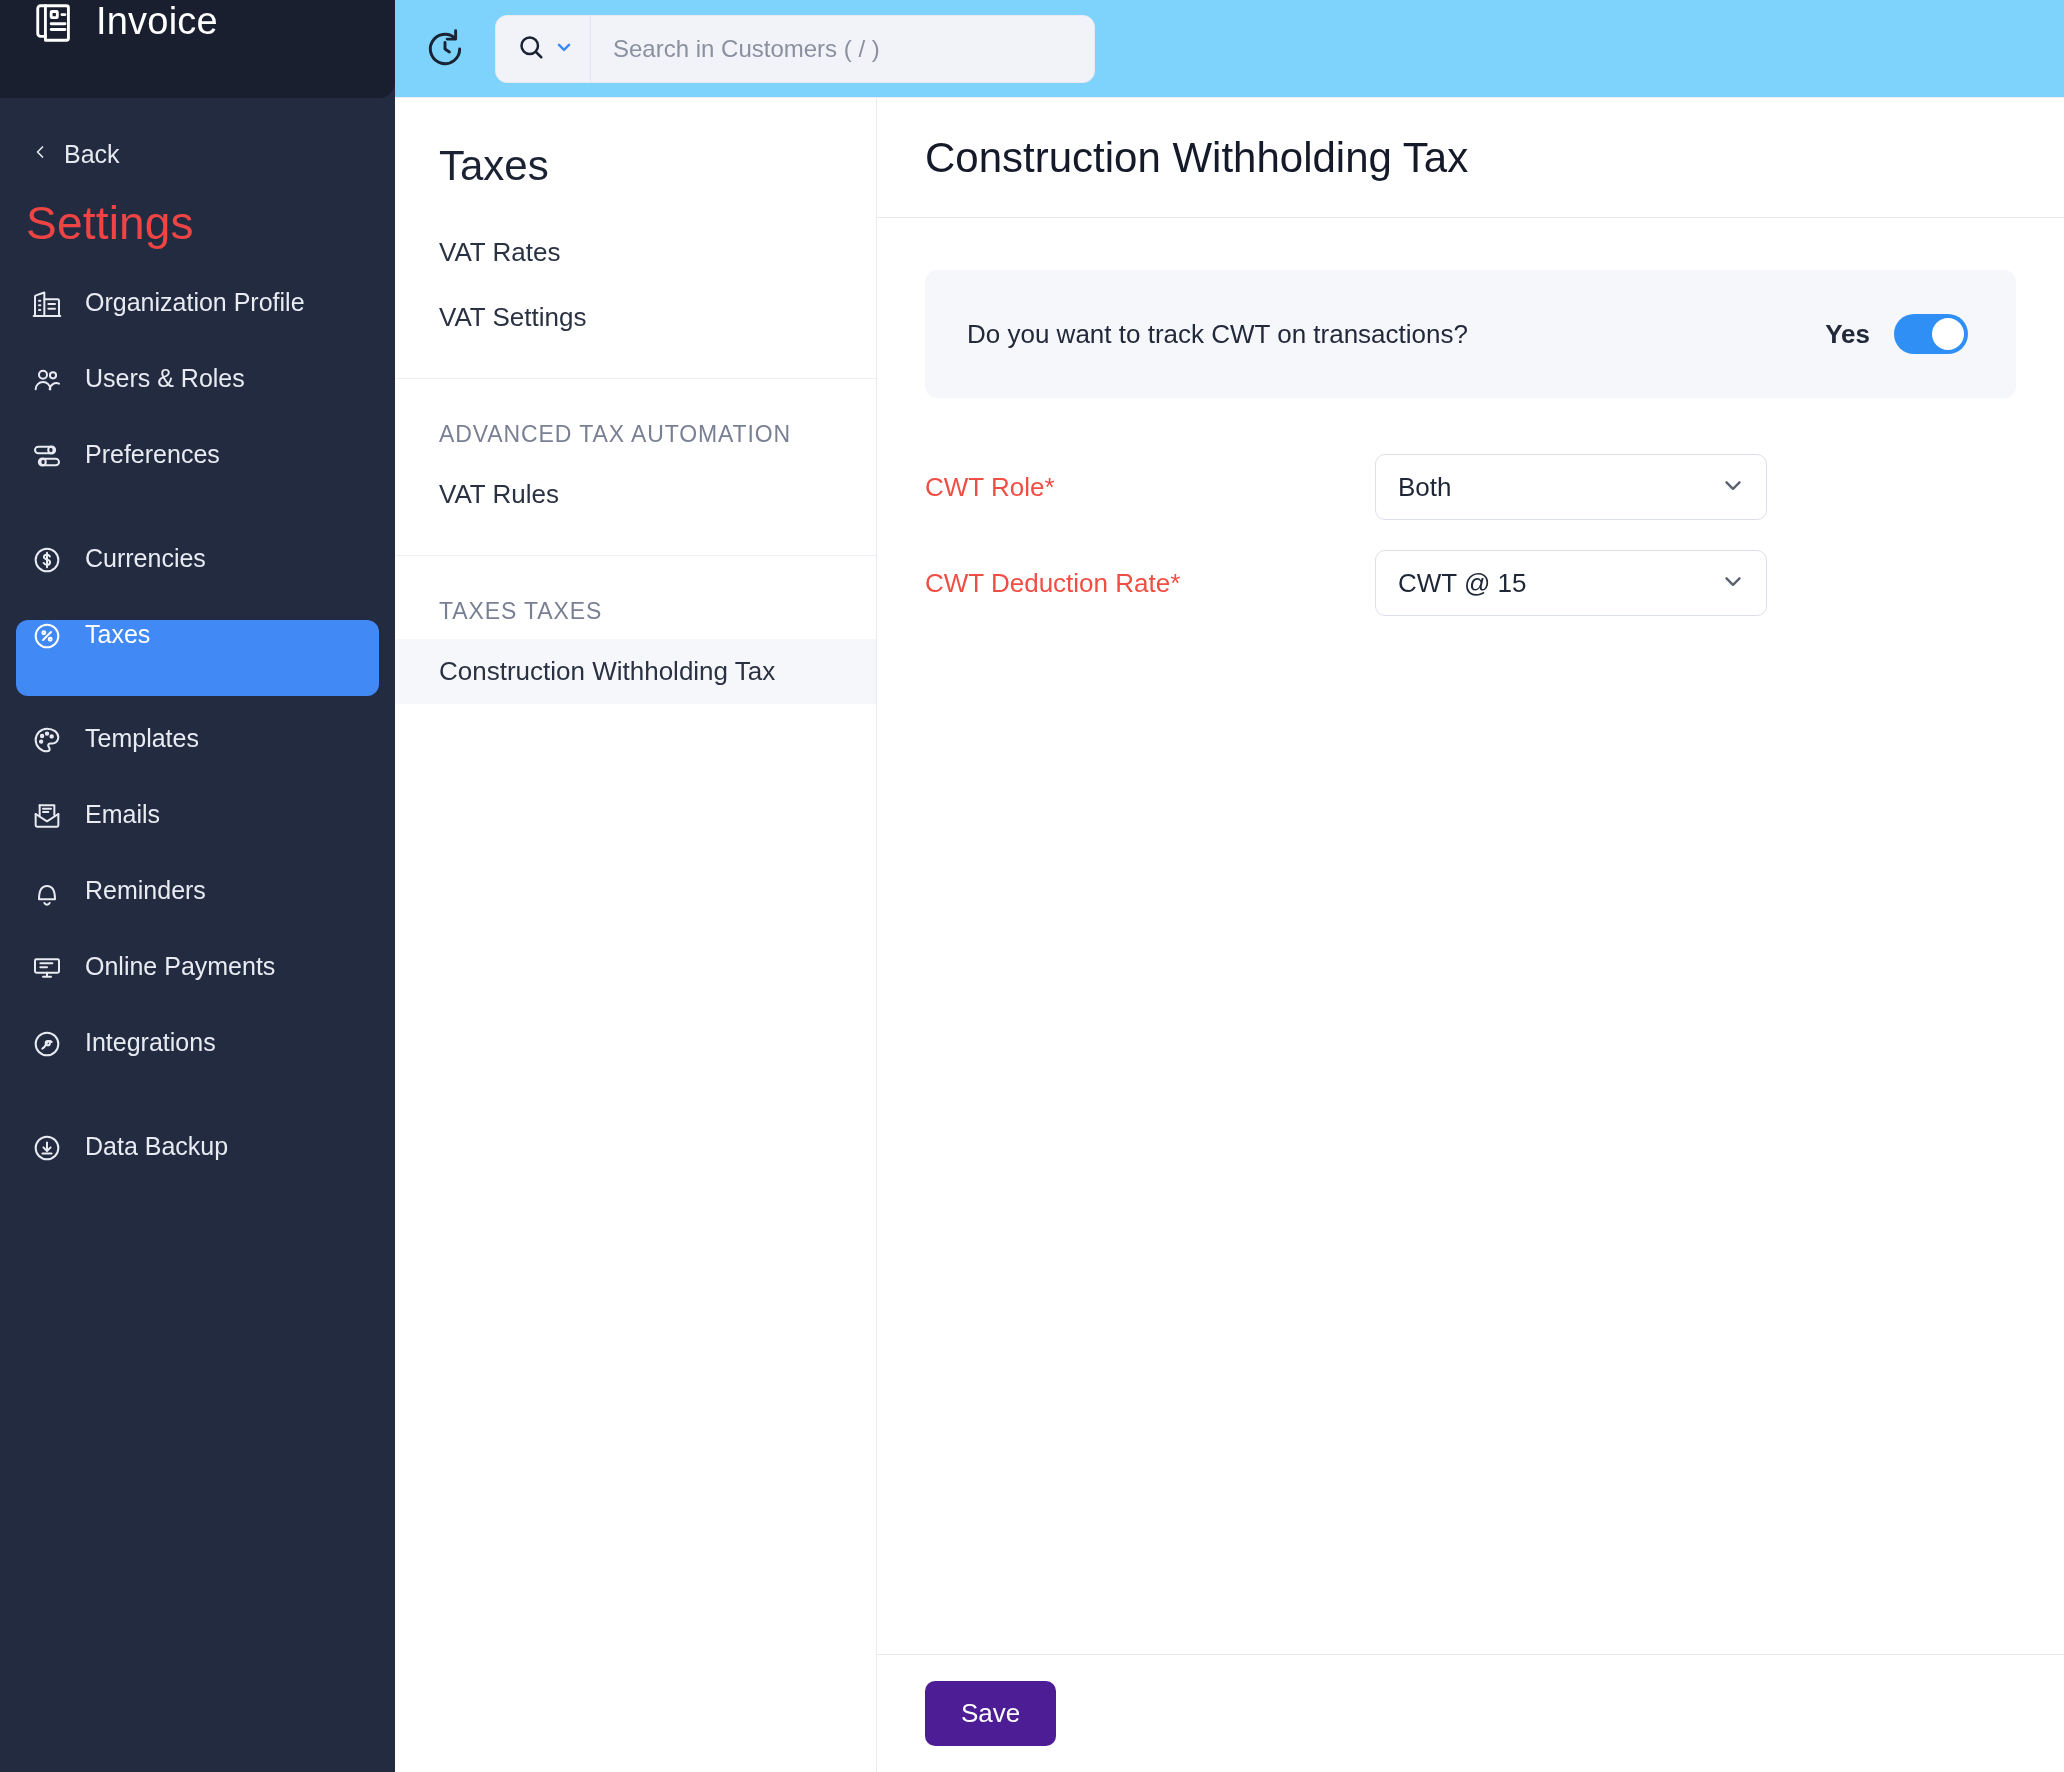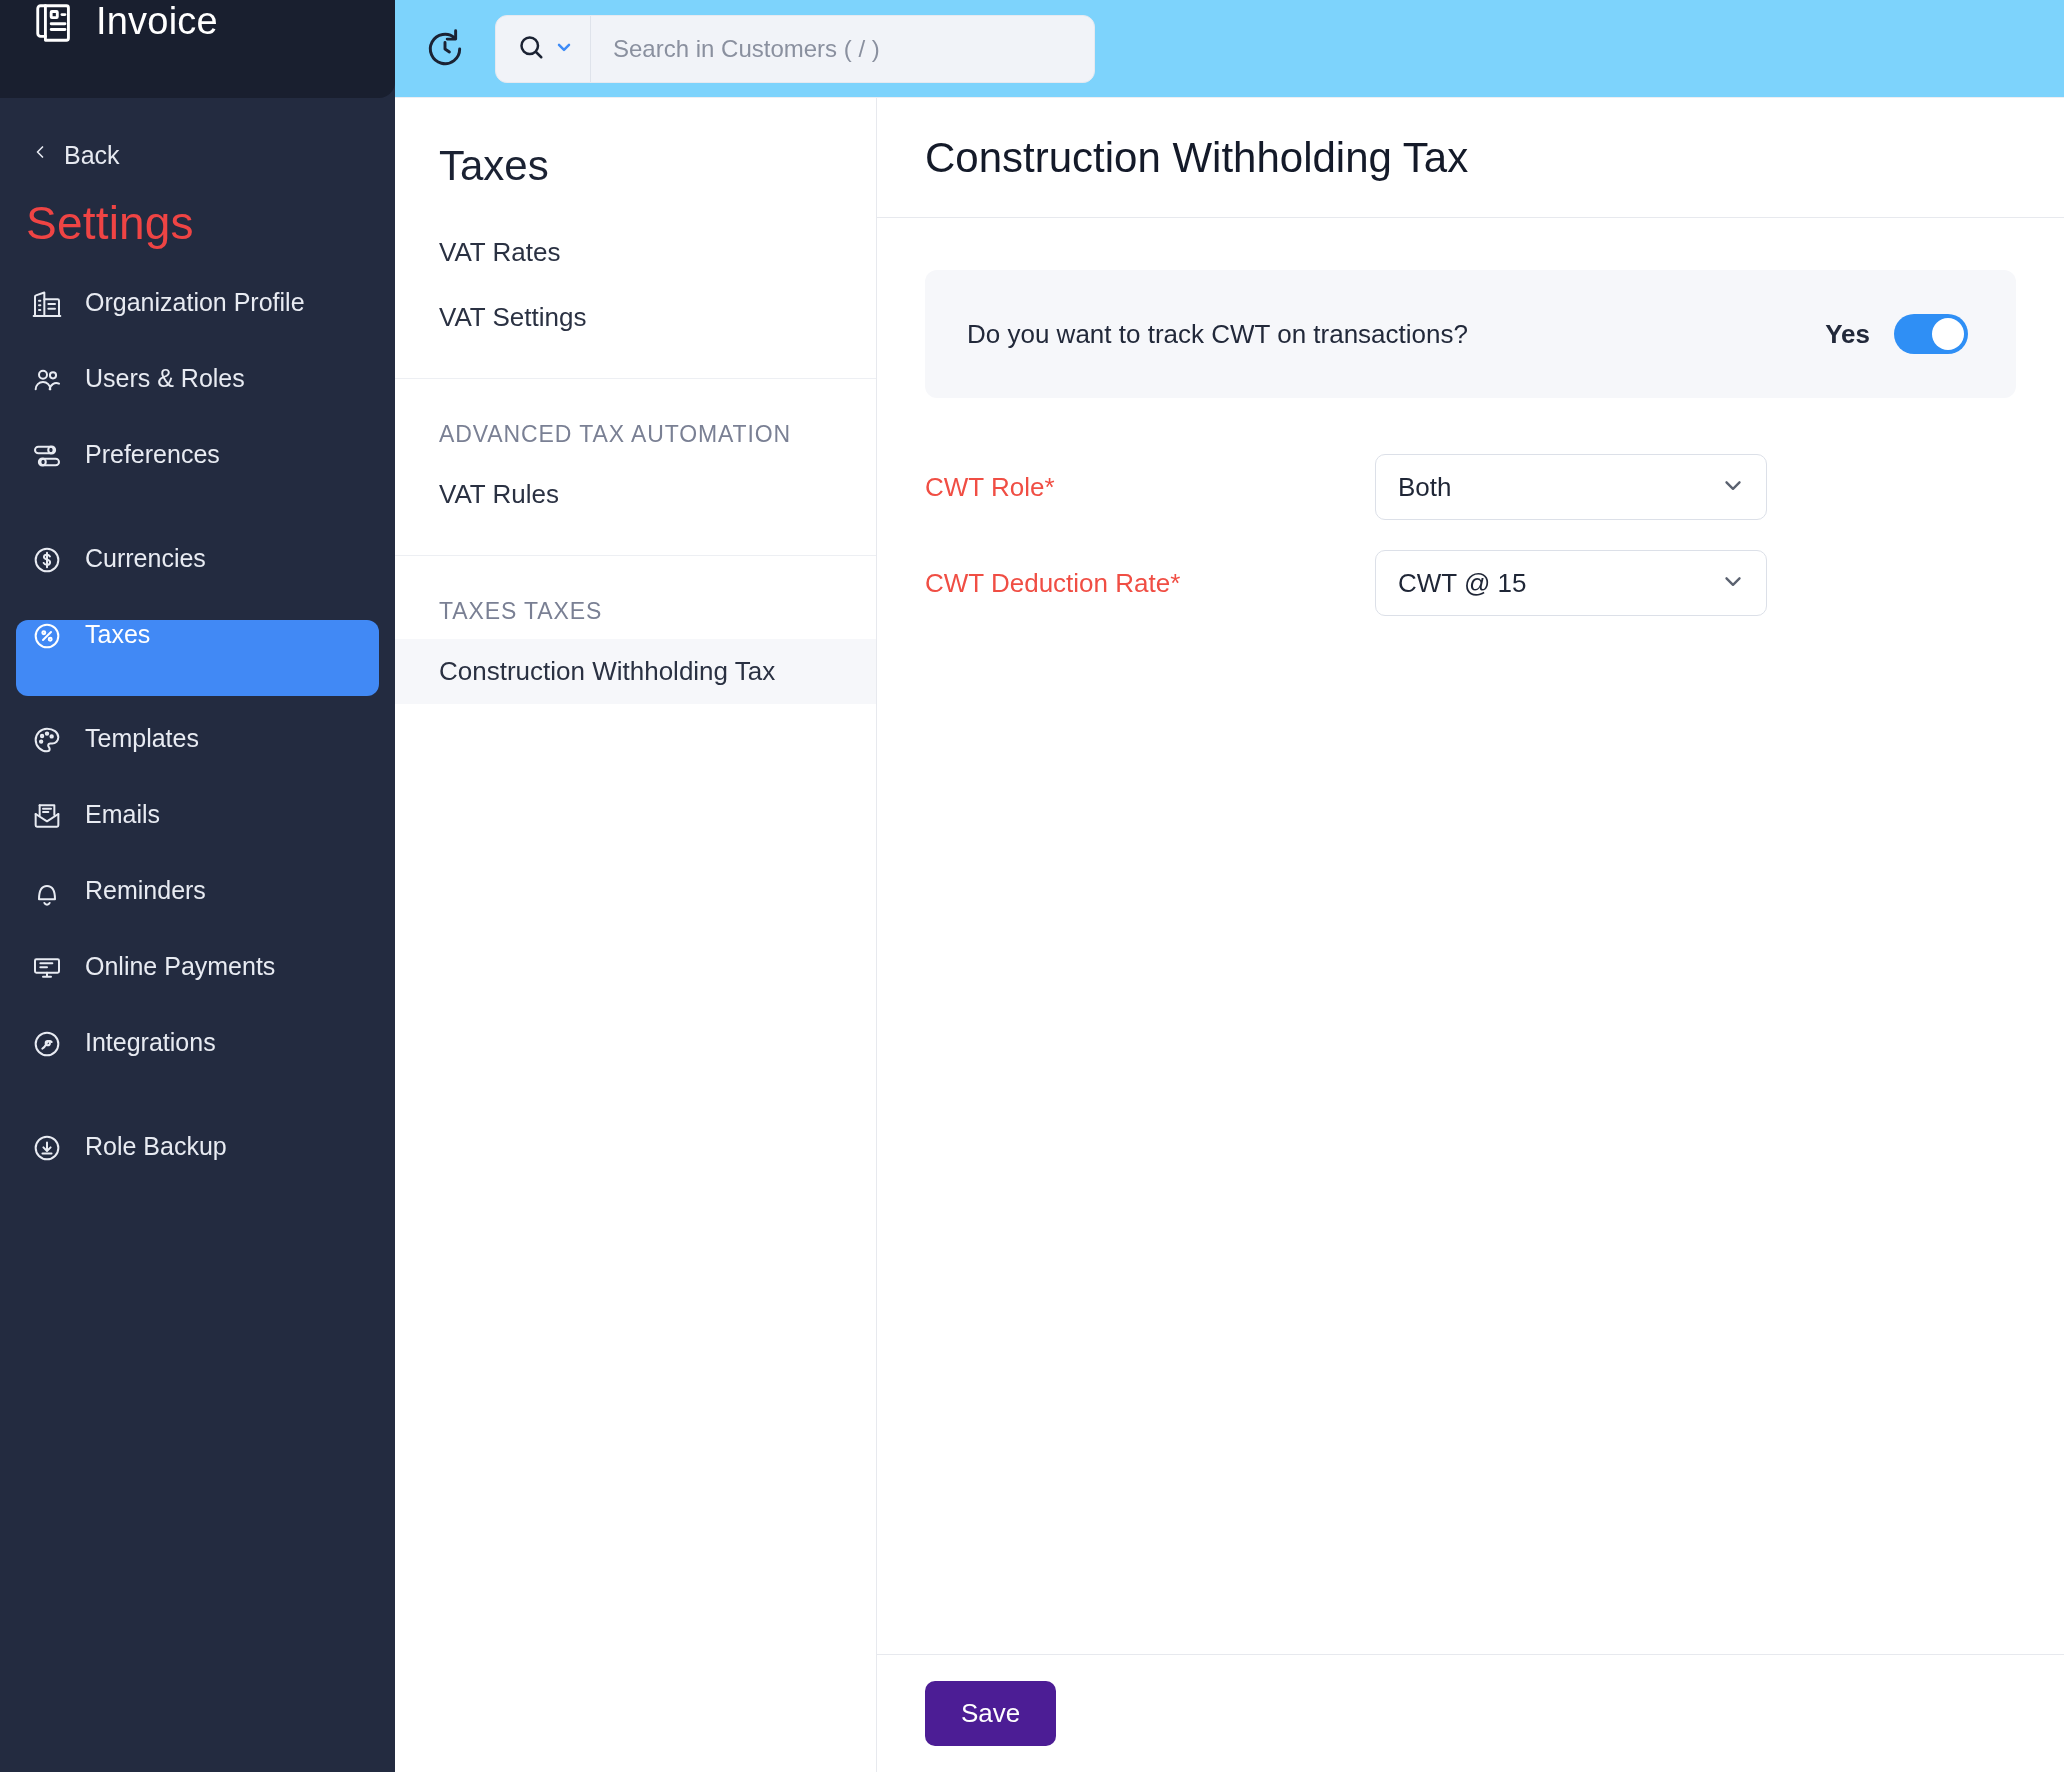--- a/index.html
+++ b/index.html
@@ -22,21 +22,21 @@
     height: 98px; background: #191F2F;
     display: flex; 
     padding-left: 32px; gap: 18px;
     border-bottom-right-radius: 16px;
   }
   .brand-icon { width: 46px; height: 46px; display:block; }
   .brand-title {
     color: #ffffff; font-size: 38px; font-weight: 400; letter-spacing: .2px;
   }
   .back-row {
-    display: flex; align-items: center; gap: 14px;
+    display: flex; gap: 14px;
     padding: 42px 0 0 30px;
     color: #E6E9F0; font-size: 25px;
   }
   .back-chev { display:block; }
   .settings-title {
     color: #ef4444; font-size: 46px; font-weight: 400;
     padding: 26px 0 0 26px; letter-spacing: .2px;
   }
   .nav { margin-top: 38px; display: flex; flex-direction: column; }
   .nav-group { display: flex; flex-direction: column; }
@@ -320,21 +320,21 @@
 
       <div class="nav-group">
         <div class="nav-item">
           <span class="ic">
             <svg width="32" height="32" viewBox="0 0 24 24" fill="none" stroke="#E8EBF2" stroke-width="1.5" stroke-linecap="round" stroke-linejoin="round">
               <circle cx="12" cy="12" r="8.5"></circle>
                 <path d="M12 7.8v6.2M9.3 11.5 12 14.2l2.7-2.7"></path>
                 <path d="M8.6 16.2h6.8"></path>
             </svg>
           </span>
-          <span class="lbl">Role Backup</span>
+          <span class="lbl">Data Backup</span>
         </div>
       </div>
 
     </nav>
   </aside>
 
   <div class="right">
 
     <div class="topbar">
       <span class="refresh-btn">

